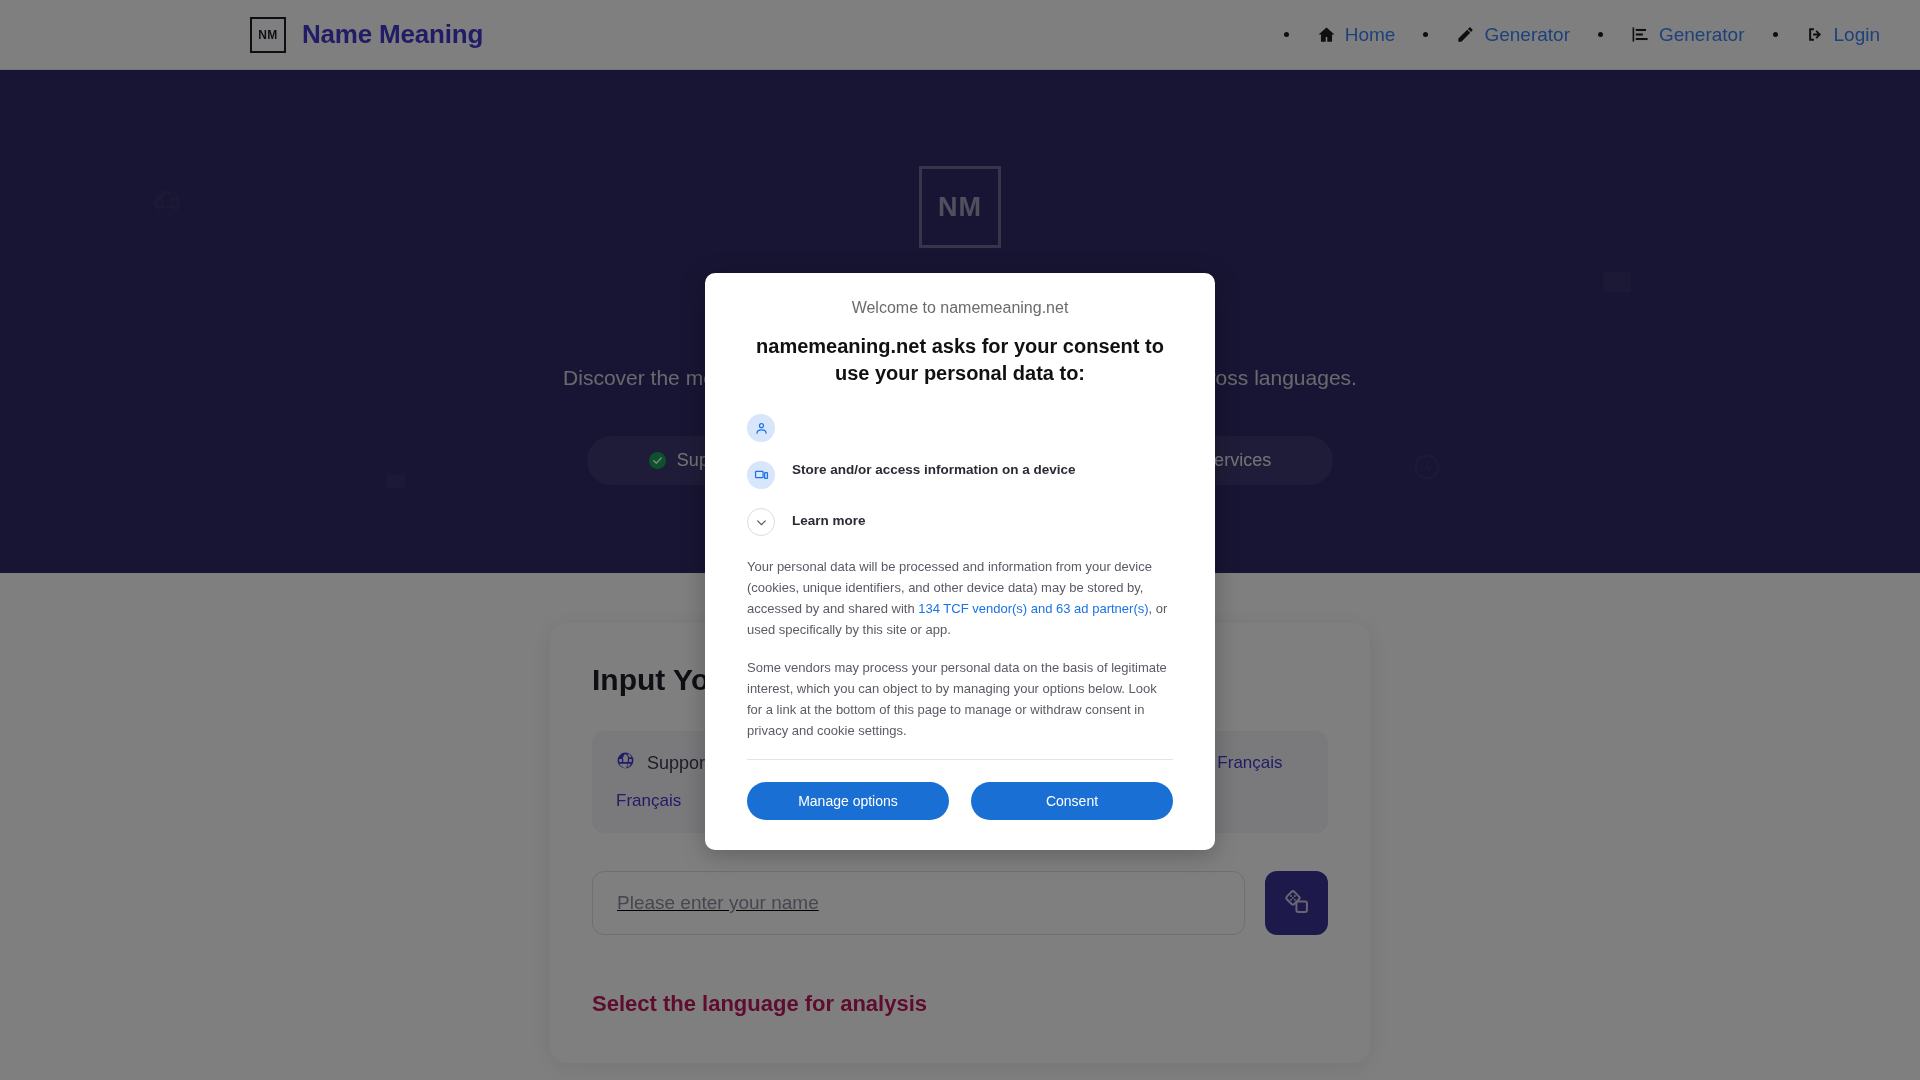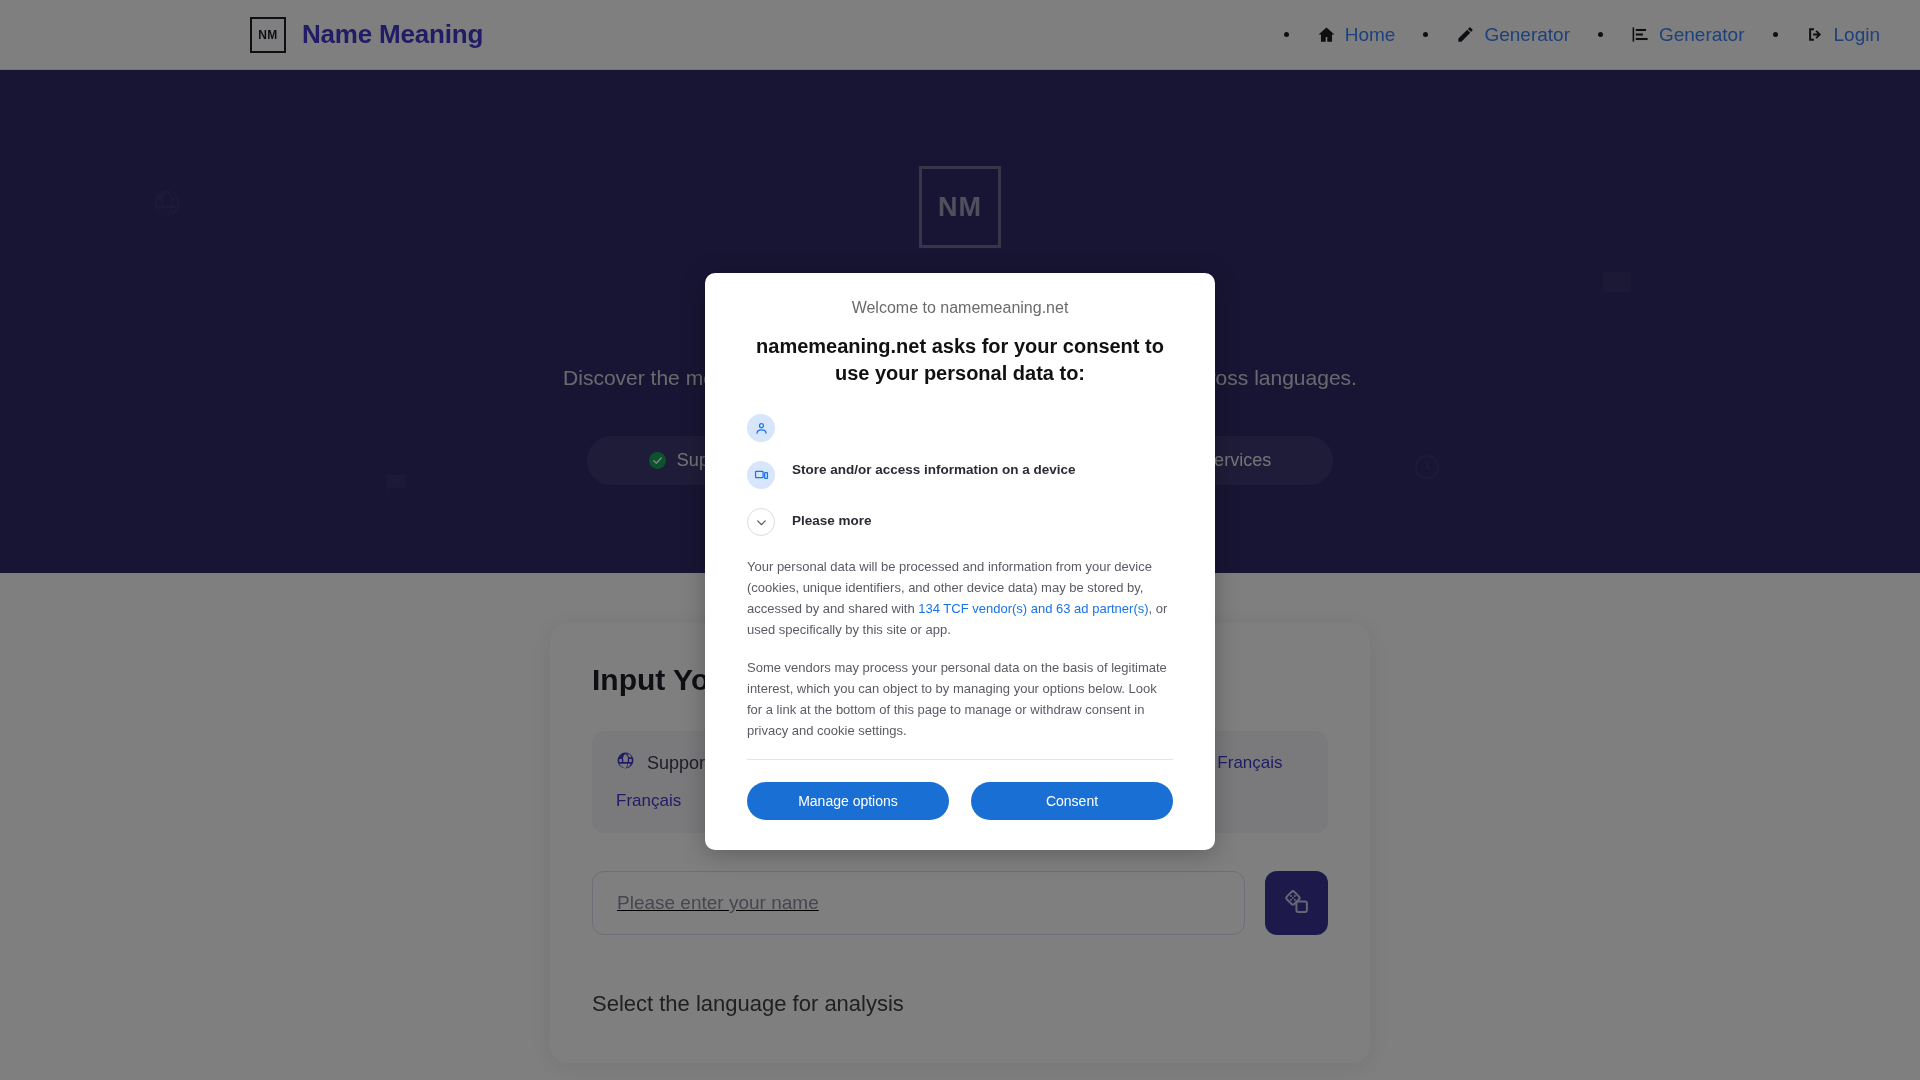--- a/index.html
+++ b/index.html
@@ -156,21 +156,21 @@
   #name-input::placeholder { color: #8d8da3; }
   #dice-btn {
     width: 63px; height: 64px;
     border: none; border-radius: 12px;
     background: #3b3496;
     display: flex; align-items: center; justify-content: center;
     cursor: pointer;
   }
   #analysis-head {
     margin-top: 56px;
-    font-size: 22px; font-weight: 400; color: #404040;
+    font-size: 22px; font-weight: 700; color: #be185d;
   }
 
   
   #overlay {
     position: absolute; inset: 0;
     background: rgba(0,0,0,.50);
     z-index: 50;
   }
   #dialog {
     position: absolute;
@@ -410,21 +410,21 @@
       </span>
       <span class="cmp-ptext">Store and/or access information on a device</span>
     </div>
 
     <div class="cmp-purpose cmp-learn">
       <span class="cmp-ico plain">
         <svg width="13" height="13" viewBox="0 0 24 24" fill="none" stroke="#5f6368" stroke-width="2.4" stroke-linecap="round" stroke-linejoin="round">
             <path d="M5 9l7 7 7-7"></path>
           </svg>
       </span>
-      <span class="cmp-ptext">Please more</span>
+      <span class="cmp-ptext">Learn more</span>
     </div>
 
     <p class="cmp-body"><span>Your personal data will be processed and information from your device (cookies, unique identifiers, and other device data) may be stored by, accessed by and shared with </span><a class="cmp-link">134 TCF vendor(s) and 63 ad partner(s)</a><span>, or used specifically by this site or app.</span></p>
 
     <p class="cmp-body">Some vendors may process your personal data on the basis of legitimate interest, which you can object to by managing your options below. Look for a link at the bottom of this page to manage or withdraw consent in privacy and cookie settings.</p>
 
     <div id="cmp-divider"></div>
 
     <div id="cmp-actions">
       <button class="cmp-btn">Manage options</button>

